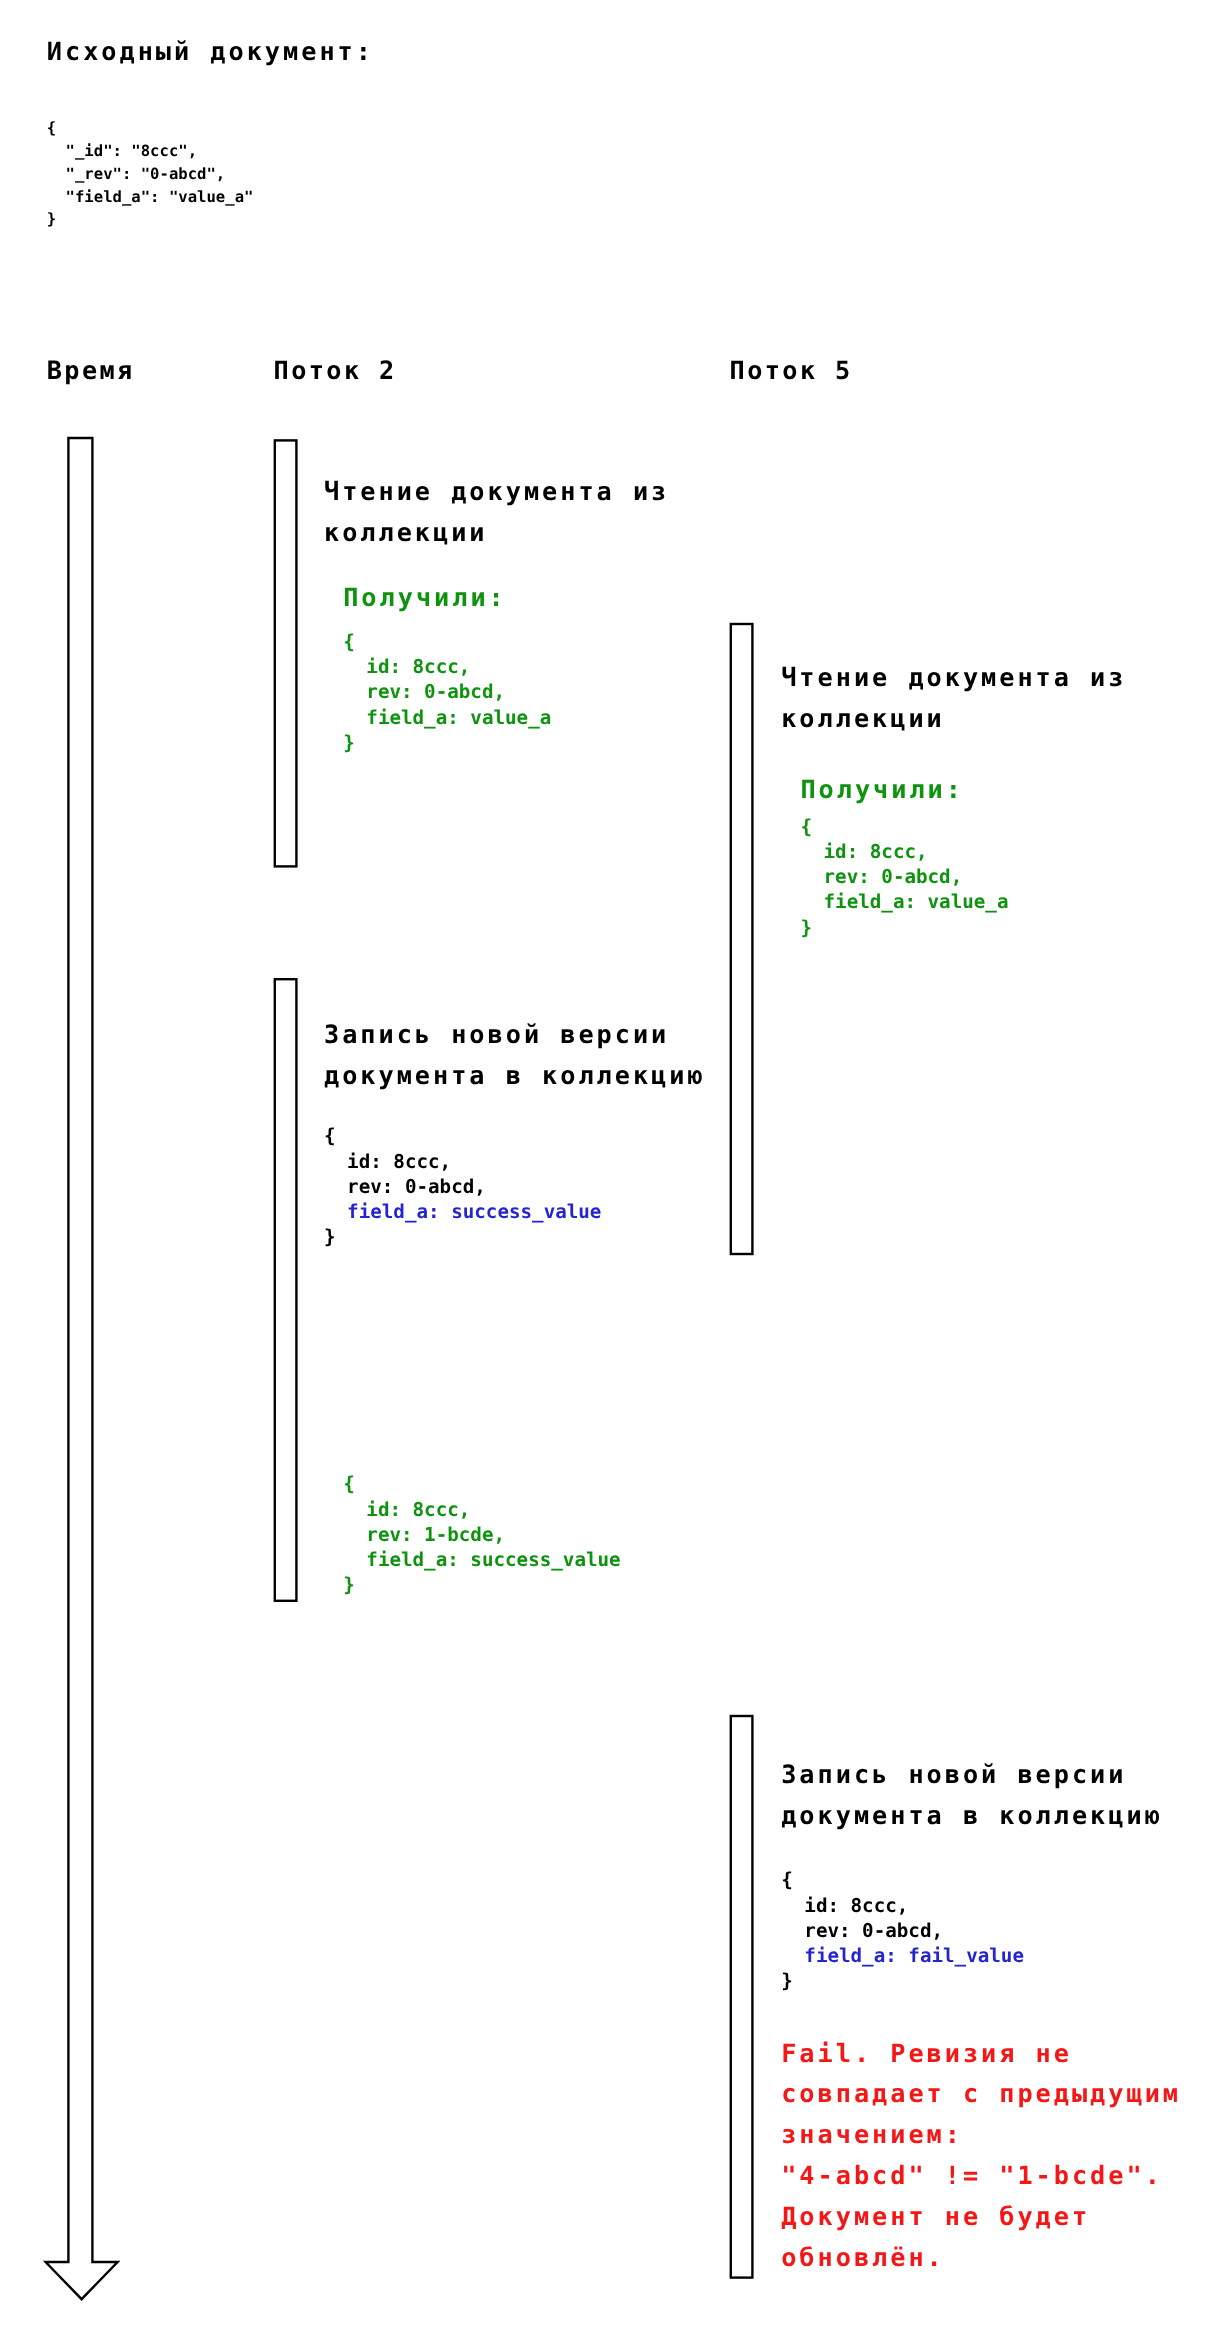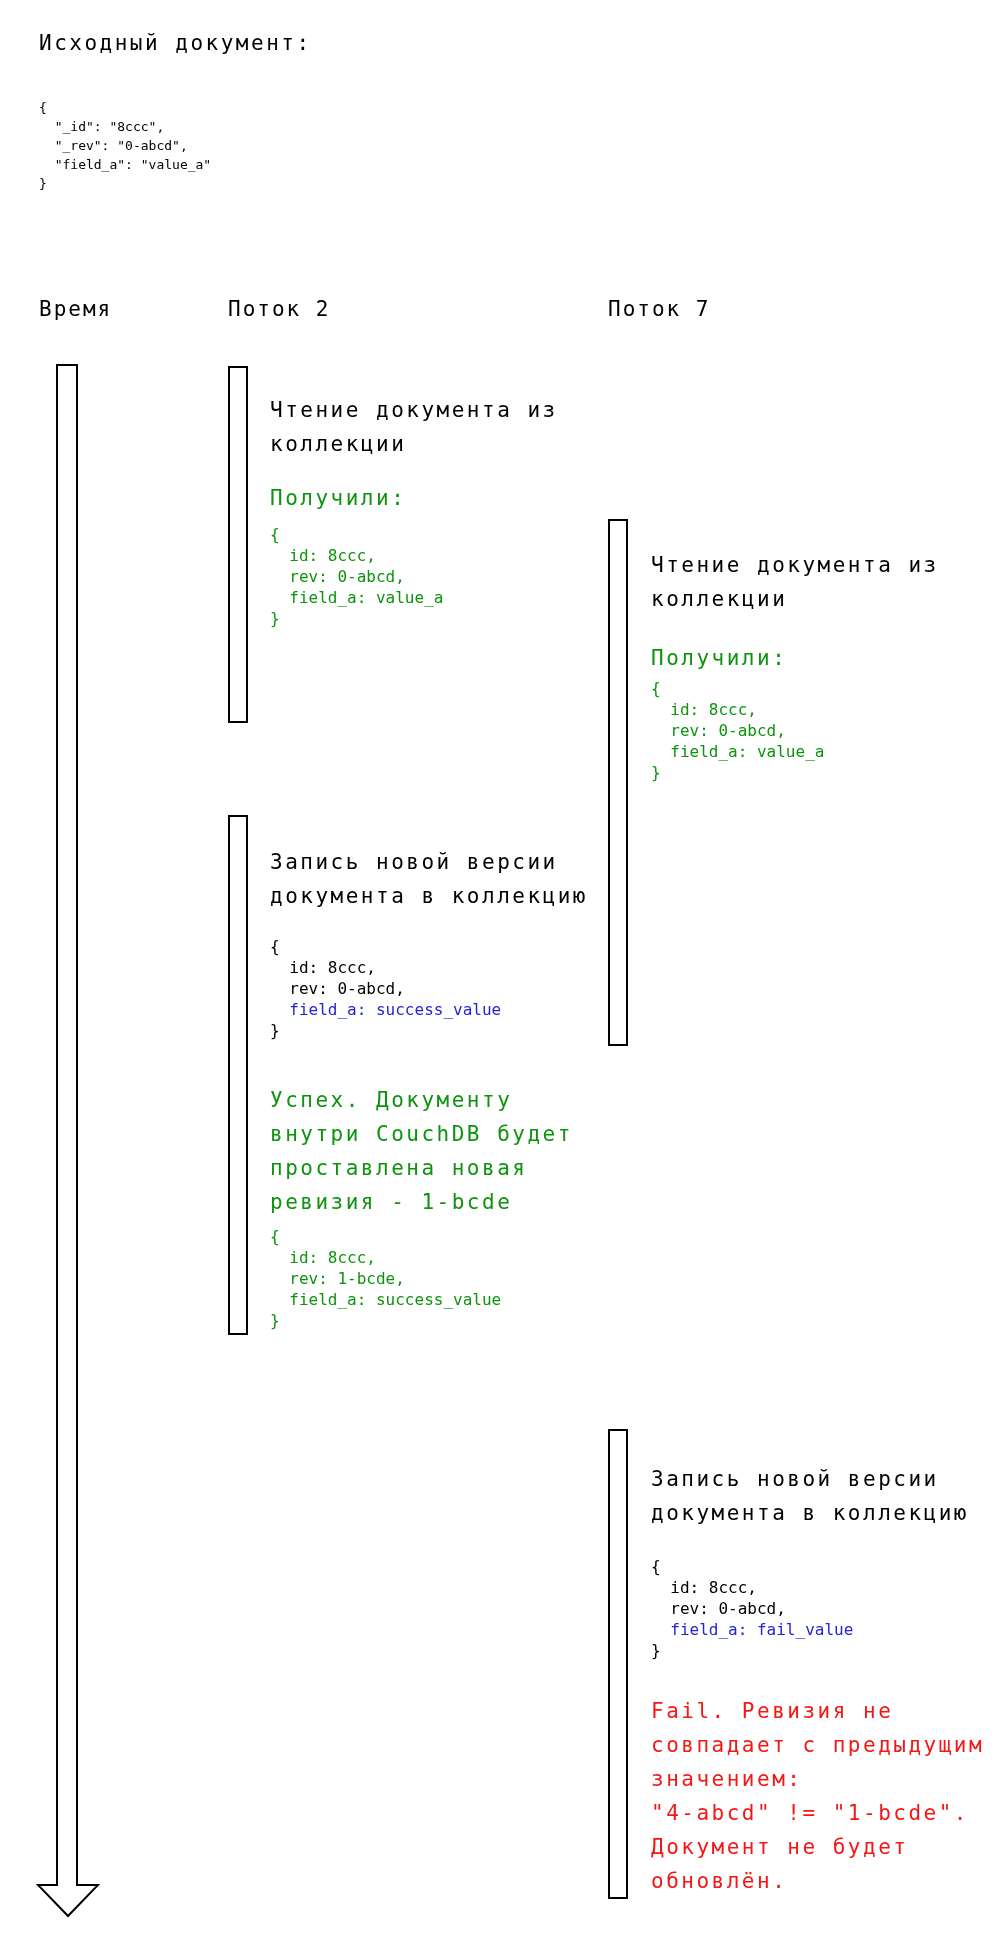--- a/index.html
+++ b/index.html
@@ -10,20 +10,21 @@
   }
   html,body{margin:0;padding:0;background:#ffffff;}
   #diagram{
     position:relative;
     width:1004px;
     height:1955px;
     background:#ffffff;
     font-family:"DejaVu Sans Mono","Liberation Mono",monospace;
     color:var(--ink);
     overflow:hidden;
+    font-weight:bold;
   }
   .abs{position:absolute;}
   .big{
     font-size:21px;
     line-height:34px;
     letter-spacing:2.5px;
     white-space:pre;
   }
   .label{
     font-size:21px;
@@ -39,21 +40,21 @@
     white-space:pre;
     margin:0;
   }
   .smallcode{
     font-size:13px;
     line-height:19px;
     letter-spacing:0;
     white-space:pre;
     margin:0;
   }
-  .green{color:var(--green);}
+  .green{color:var(--green);margin-left:16px;}
   .blue{color:var(--blue);}
   .red{color:var(--red);}
   .bar{
     position:absolute;
     width:20px;
     background:#ffffff;
     border:2px solid #000000;
     box-sizing:border-box;
   }
 </style>
@@ -64,21 +65,21 @@
 
   <div class="abs big" style="left:39px;top:26px;">Исходный документ:</div>
   <pre class="abs smallcode" style="left:39px;top:98px;">{
   "_id": "8ccc",
   "_rev": "0-abcd",
   "field_a": "value_a"
 }</pre>
 
   <div class="abs label" style="left:39px;top:298px;">Время</div>
   <div class="abs label" style="left:228px;top:298px;">Поток 2</div>
-  <div class="abs label" style="left:608px;top:298px;">Поток 7</div>
+  <div class="abs label" style="left:608px;top:298px;">Поток 5</div>
 
   <svg class="abs" style="left:36px;top:363px;" width="64" height="1556" viewBox="0 0 64 1556">
     <path d="M21,2 H41 V1522 H62 L32,1553 L2,1522 H21 Z" fill="#ffffff" stroke="#000000" stroke-width="2" stroke-linejoin="miter"></path>
   </svg>
 
   <div class="bar" style="left:228px;top:366px;height:357px;"></div>
   <div class="bar" style="left:228px;top:815px;height:520px;"></div>
   <div class="bar" style="left:608px;top:519px;height:527px;"></div>
   <div class="bar" style="left:608px;top:1429px;height:470px;"></div>
 
@@ -91,24 +92,20 @@
   field_a: value_a
 }</pre>
 
   <div class="abs big" style="left:270px;top:845px;">Запись новой версии
 документа в коллекцию</div>
   <pre class="abs code" style="left:270px;top:936px;"><span>{
   id: 8ccc,
   rev: 0-abcd,
 </span><span class="blue">  field_a: success_value</span><span>
 }</span></pre>
-  <div class="abs big green" style="left:270px;top:1083px;">Успех. Документу
-внутри CouchDB будет
-проставлена новая
-ревизия - 1-bcde</div>
   <pre class="abs code green" style="left:270px;top:1226px;">{
   id: 8ccc,
   rev: 1-bcde,
   field_a: success_value
 }</pre>
 
   <div class="abs big" style="left:651px;top:548px;">Чтение документа из
 коллекции</div>
   <div class="abs big green" style="left:651px;top:641px;">Получили:</div>
   <pre class="abs code green" style="left:651px;top:678px;">{

